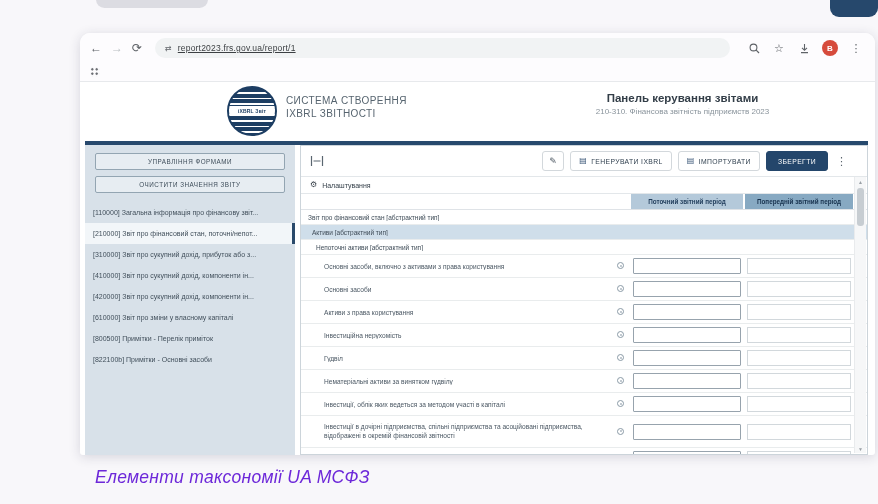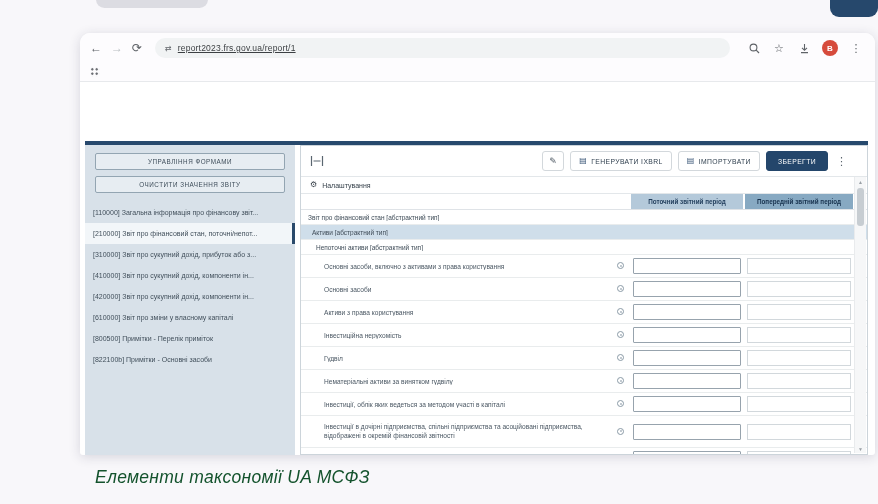--- a/index.html
+++ b/index.html
@@ -96,21 +96,21 @@
   .cell{position:absolute;top:50%;margin-top:-8px;height:16px;box-sizing:border-box;background:#fff;cursor:text;}
   .cell.c1{left:332px;width:108px;border:1px solid #97a3ad;border-radius:1px;}
   .cell.c2{left:446px;width:104px;border:1px solid #d2d8dc;}
 
   .vscroll{position:absolute;right:1px;top:31px;bottom:1px;width:11px;background:#f6f7f8;border-left:1px solid #e9ebed;
     display:flex;flex-direction:column;align-items:center;}
   .vs-arrow{font-size:5px;color:#9aa0a6;height:9px;display:flex;align-items:center;cursor:pointer;}
   .vs-thumb{width:7px;height:38px;background:#c7cdd2;border-radius:3px;margin-top:2px;cursor:grab;}
   .vs-fill{flex:1;}
 
-  .caption{position:absolute;left:95px;top:467px;font-size:17.5px;font-style:italic;color:#14532d;letter-spacing:.3px;}
+  .caption{position:absolute;left:95px;top:467px;font-size:17.5px;font-style:italic;color:#6d28d9;letter-spacing:.3px;}
 </style>
 </head>
 <body>
 
 <div class="deco-pill"></div>
 <div class="deco-navy"></div>
 
 <div class="browser">
   <div class="chrome">
     <div class="chrome-row1">
@@ -137,20 +137,35 @@
         </span>
         <span class="avatar">B</span>
         <span class="ci">⋮</span>
       </div>
     </div>
     <div class="chrome-row2">
       <span class="grid-ic"></span>
     </div>
   </div>
 
+  <div class="app-header">
+    <div class="logo">
+      <div class="logo-band">
+          <span>iXBRL Звіт</span>
+        </div>
+    </div>
+    <div class="brand">
+      <div>СИСТЕМА СТВОРЕННЯ</div>
+      <div>IXBRL ЗВІТНОСТІ</div>
+    </div>
+    <div class="panel-head">
+      <div class="panel-title">Панель керування звітами</div>
+      <div class="panel-sub">210-310. Фінансова звітність підприємств 2023</div>
+    </div>
+  </div>
 
   <div class="navy-bar"></div>
 
   <div class="content">
     <aside class="sidebar">
       <div class="side-btn">УПРАВЛІННЯ ФОРМАМИ</div>
       <div class="side-btn">ОЧИСТИТИ ЗНАЧЕННЯ ЗВІТУ</div>
       <div class="side-list">
           <div class="side-item">[110000] Загальна інформація про фінансову звіт...</div>
           <div class="side-item active">[210000] Звіт про фінансовий стан, поточні/непот...</div>

